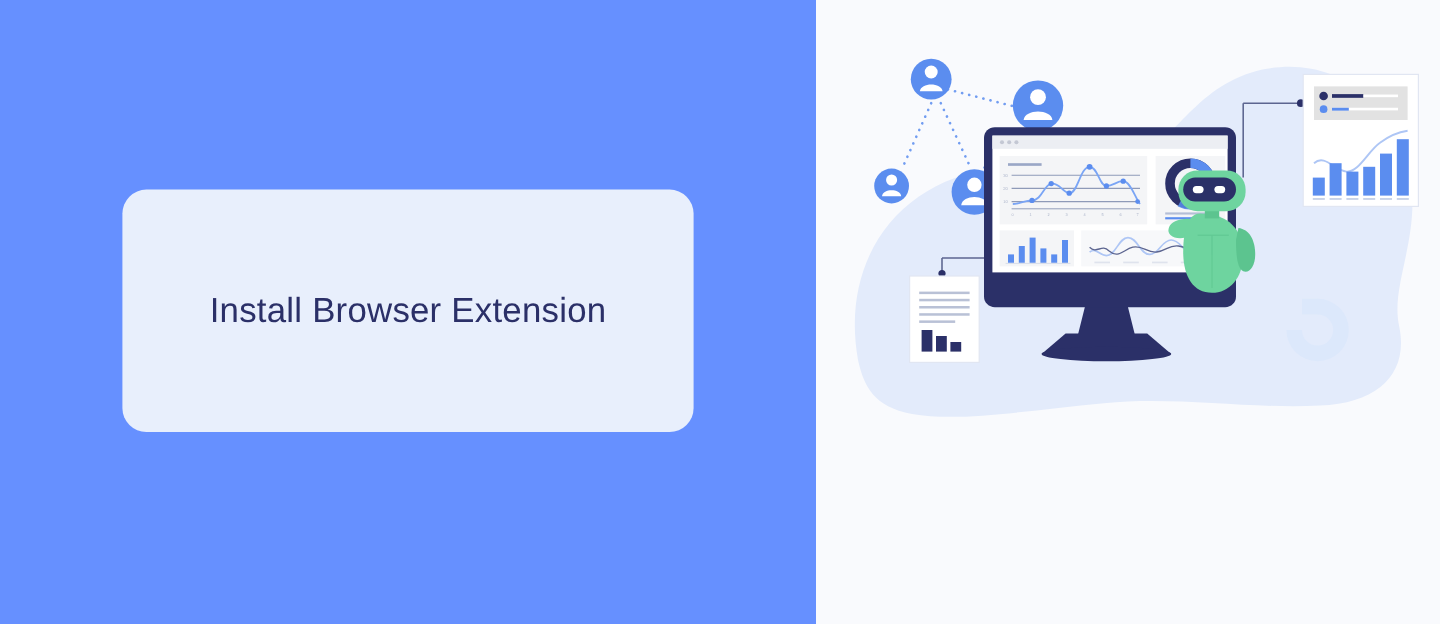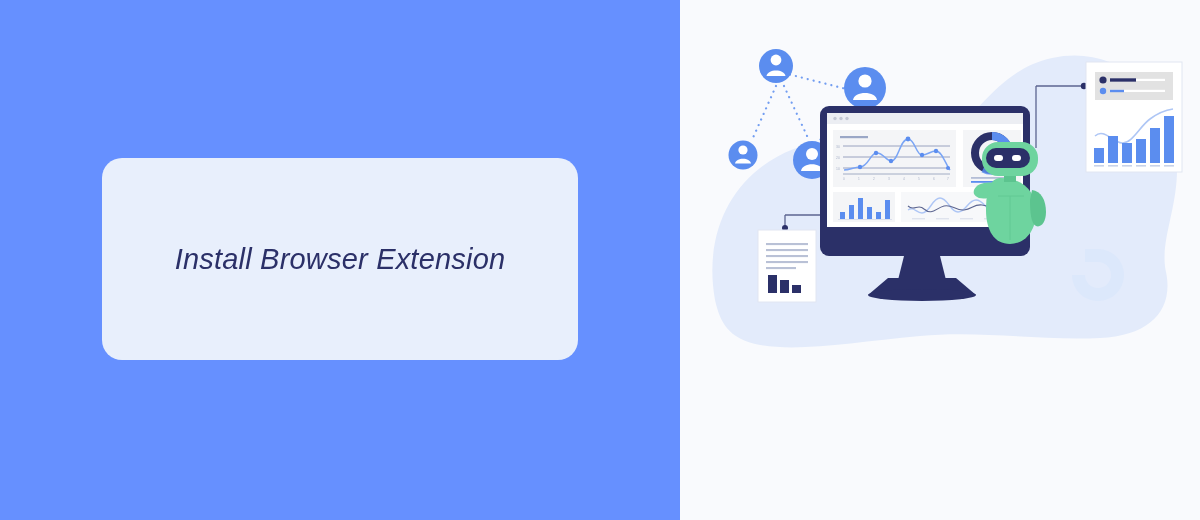--- a/index.html
+++ b/index.html
@@ -40,21 +40,20 @@
     align-items: center;
     justify-content: center;
   }
   #hero-title {
     color: #2b3068;
     font-size: 29px;
     font-weight: 400;
     letter-spacing: 0.2px;
     white-space: nowrap;
     font-family: "Liberation Sans", sans-serif;
-    font-style: italic;
   }
   
   #right-panel {
     position: absolute;
     left: 680px;
     top: 0;
     width: 520px;
     height: 520px;
     background: #f9fafd;
     overflow: hidden;

